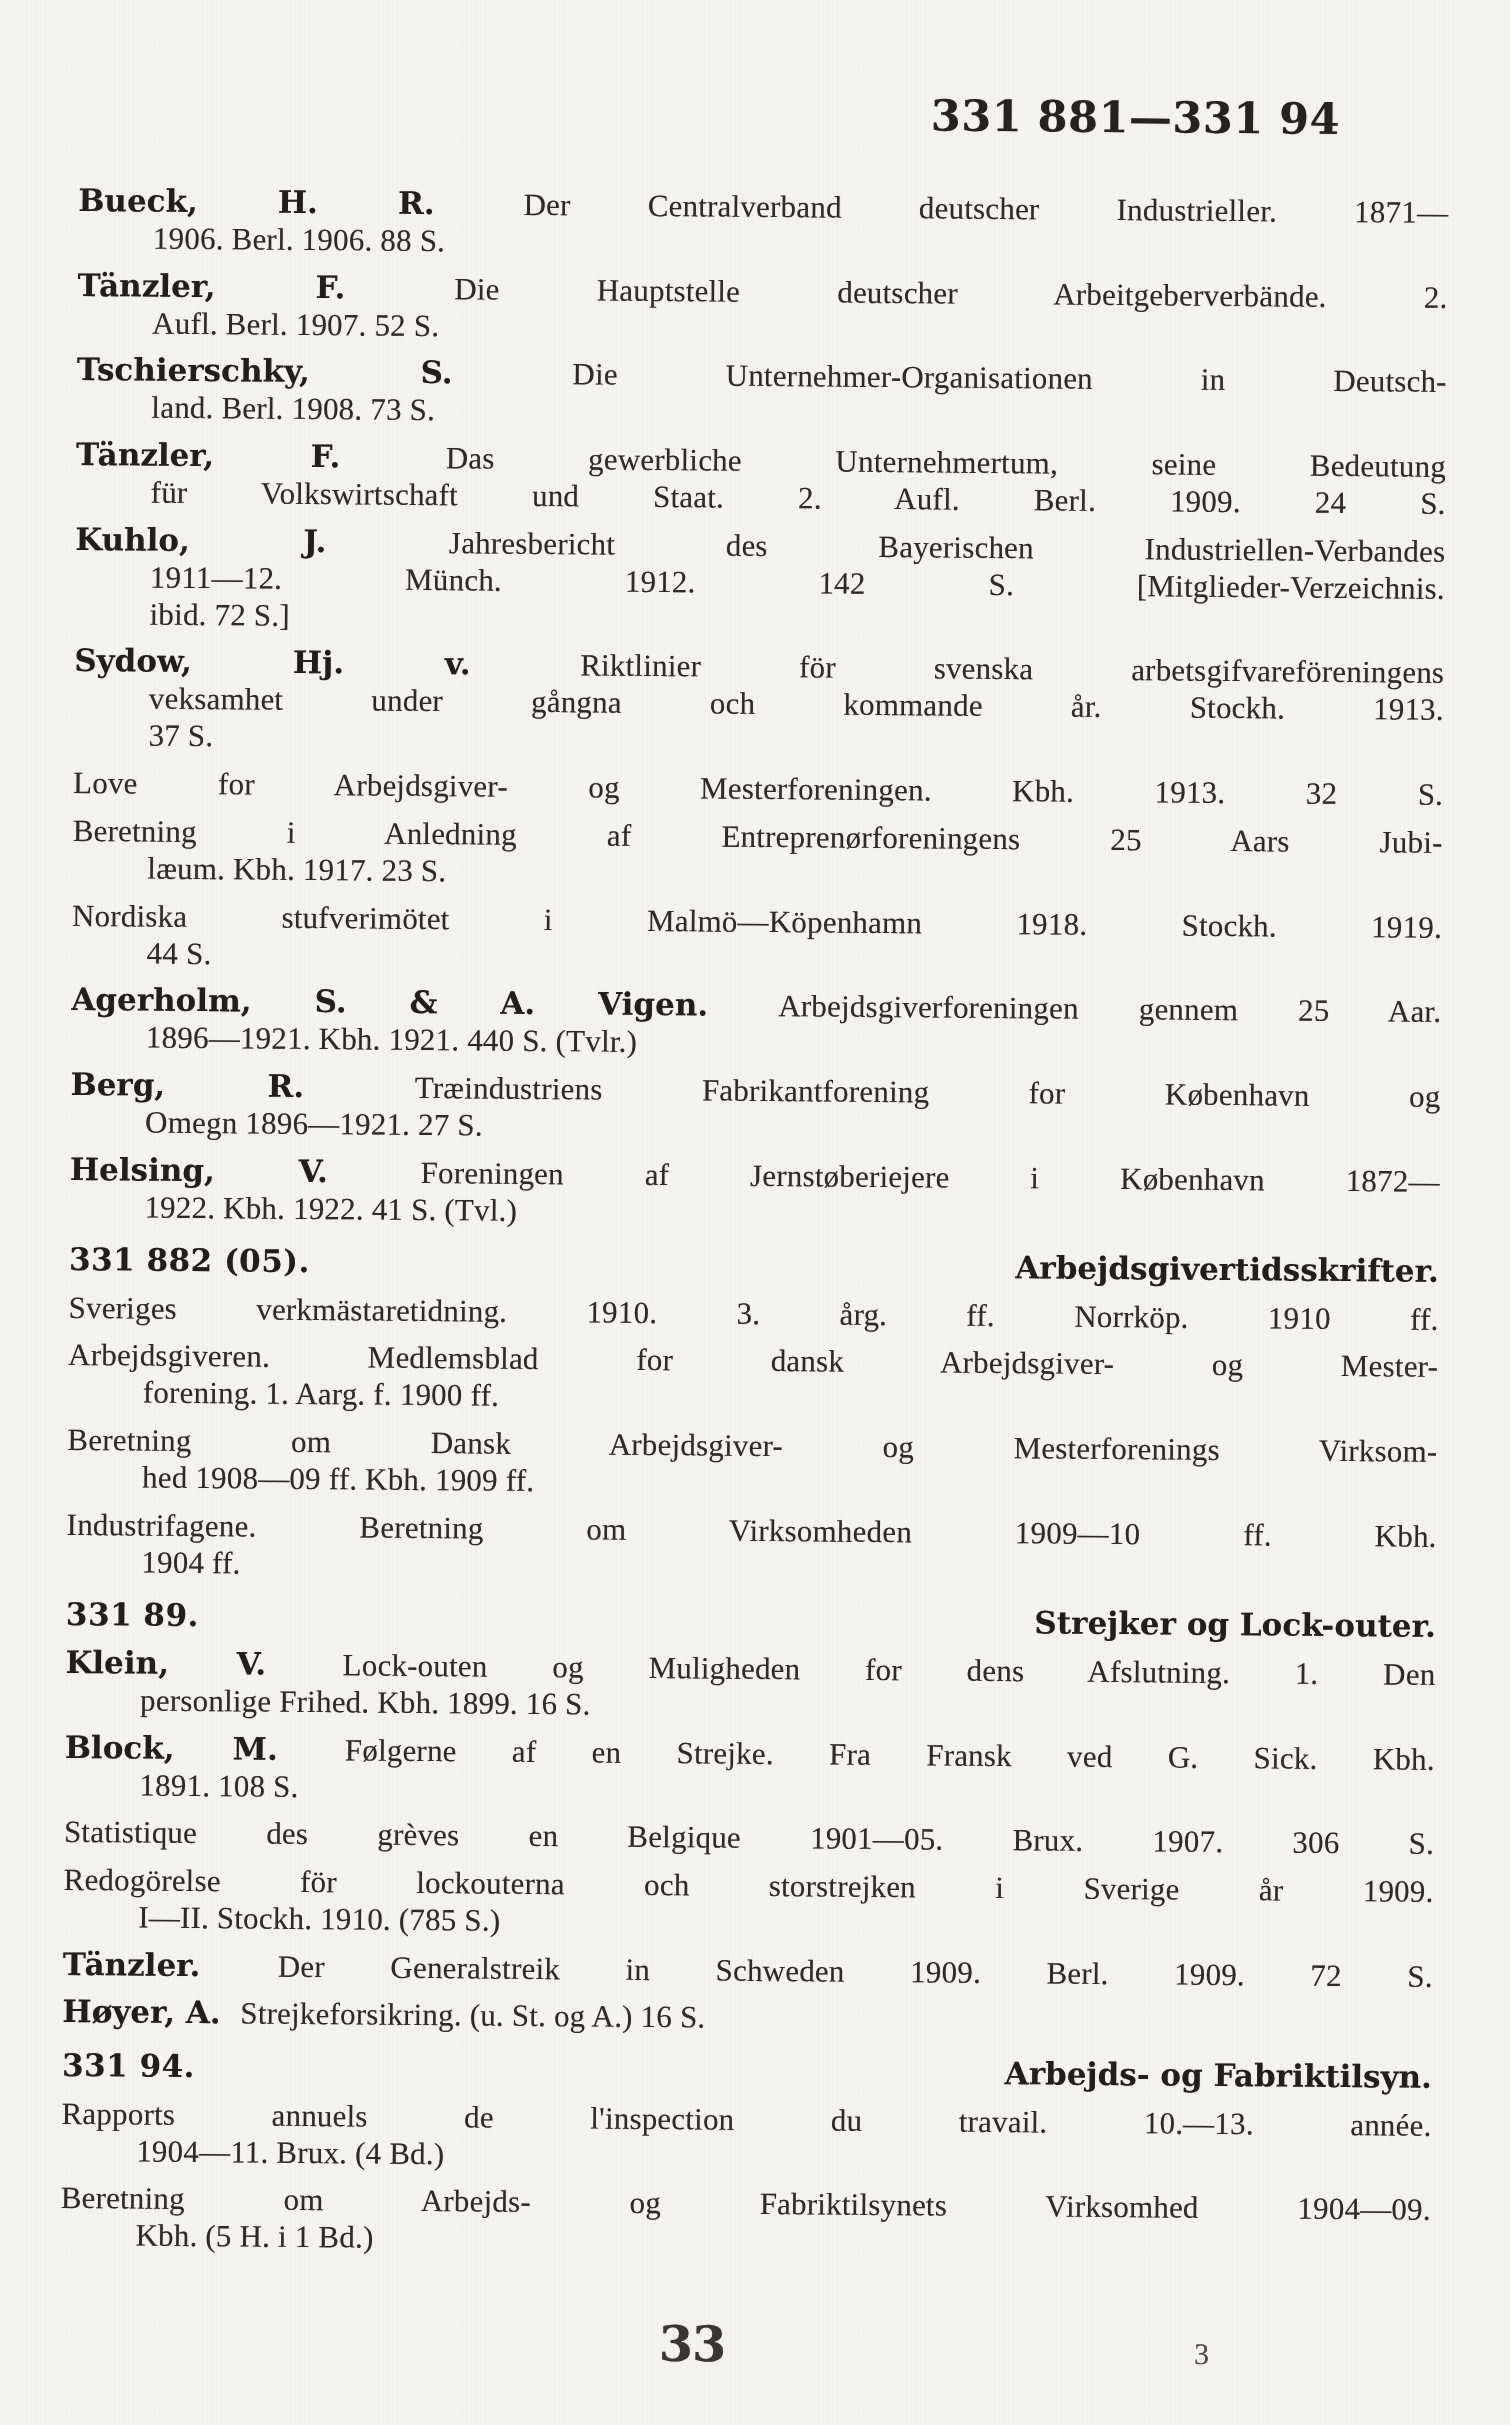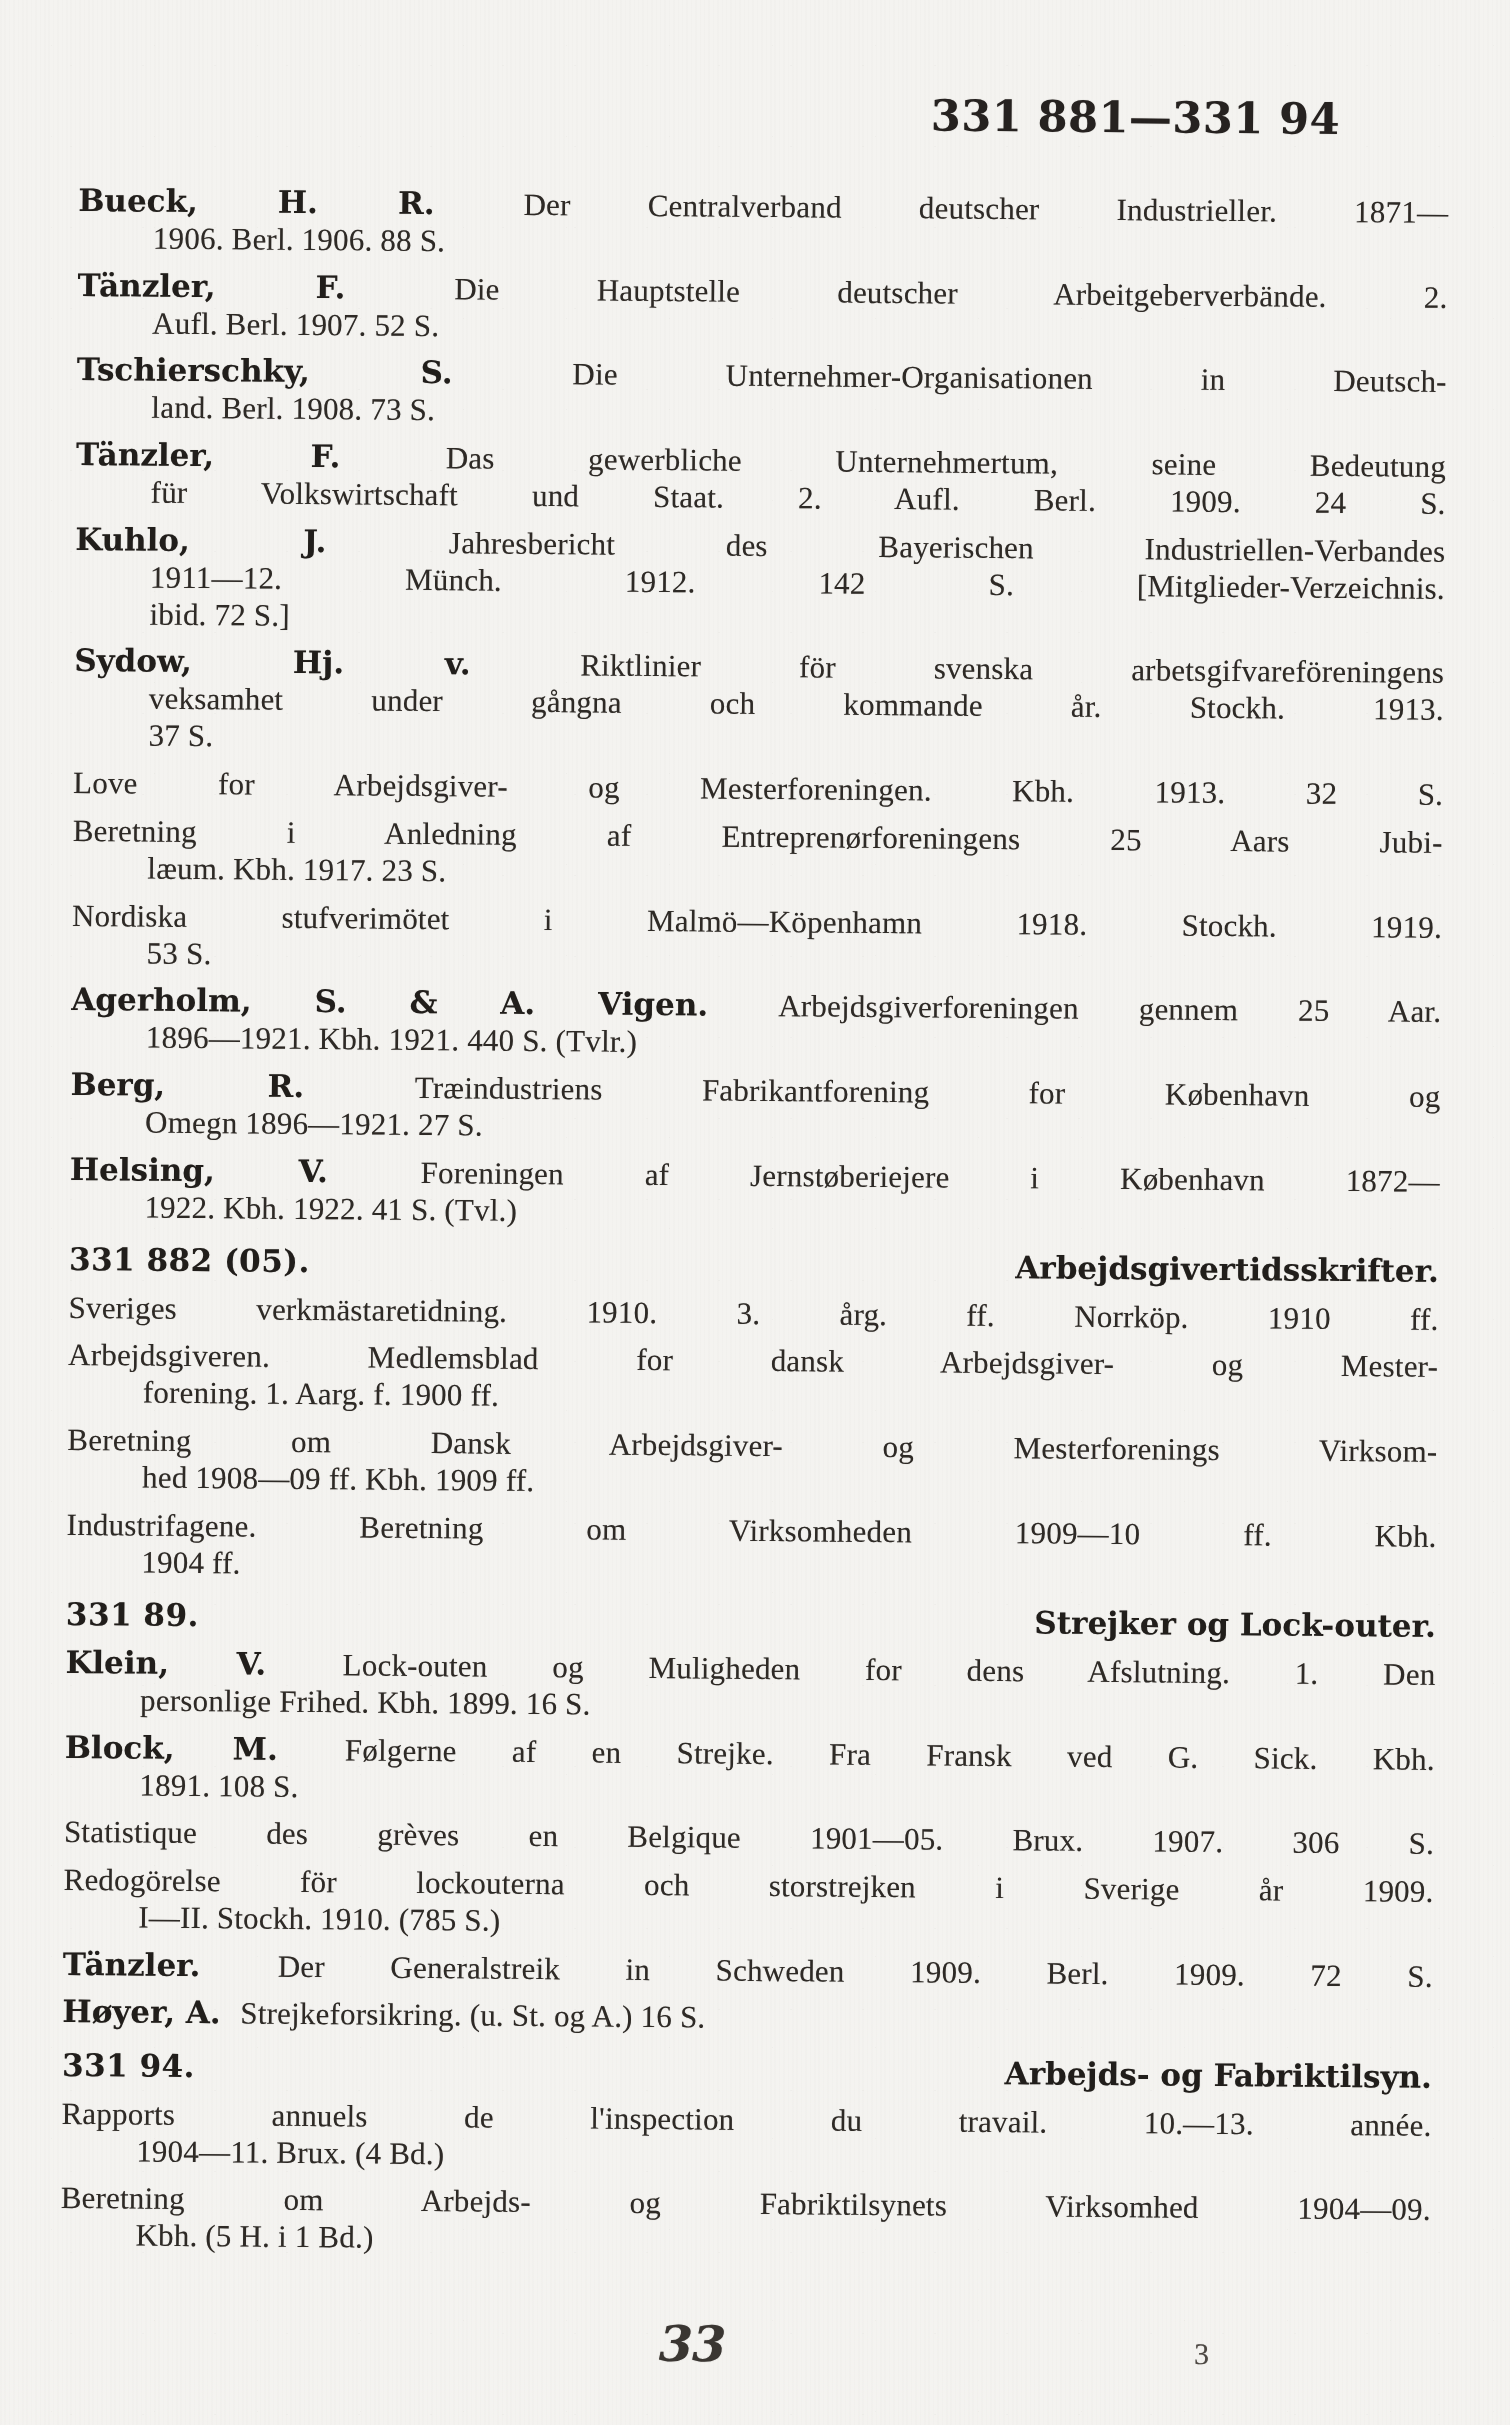--- a/index.html
+++ b/index.html
@@ -66,21 +66,20 @@
   .sec-title{letter-spacing:0;}
   .pageno{
     position:absolute;left:659px;top:2320px;
     font-family:"DejaVu Serif", serif;
     font-weight:bold;
     font-size:49px;line-height:1;
     letter-spacing:-1px;
     color:#3a3632;
     text-shadow:0 0 1px rgba(45,40,35,.4);
     transform:rotate(0.6deg);
-    font-style:italic;
   }
   .sig{
     position:absolute;left:1194px;top:2339px;
     font-size:30px;line-height:1;
     color:#4d4843;
     text-shadow:0 0 0.7px rgba(60,55,50,.4);
     transform:rotate(0.6deg);
   }
 </style>
 </head>
@@ -118,21 +117,21 @@
         </div>
         <div class="entry">
           <div class="line fill"><span class="tx">Love for Arbejdsgiver- og Mesterforeningen. Kbh. 1913. 32 S.</span></div>
         </div>
         <div class="entry">
           <div class="line fill"><span class="tx">Beretning i Anledning af Entreprenørforeningens 25 Aars Jubi-</span></div>
           <div class="line indent"><span class="tx">læum. Kbh. 1917. 23 S.</span></div>
         </div>
         <div class="entry">
           <div class="line fill"><span class="tx">Nordiska stufverimötet i Malmö—Köpenhamn 1918. Stockh. 1919.</span></div>
-          <div class="line indent"><span class="tx">53 S.</span></div>
+          <div class="line indent"><span class="tx">44 S.</span></div>
         </div>
         <div class="entry">
           <div class="line fill"><span class="hw">Agerholm, S. &amp; A. Vigen.</span> <span class="tx">Arbejdsgiverforeningen gennem 25 Aar.</span></div>
           <div class="line indent"><span class="tx">1896—1921. Kbh. 1921. 440 S. (Tvlr.)</span></div>
         </div>
         <div class="entry">
           <div class="line fill"><span class="hw">Berg, R.</span> <span class="tx">Træindustriens Fabrikantforening for København og</span></div>
           <div class="line indent"><span class="tx">Omegn 1896—1921. 27 S.</span></div>
         </div>
         <div class="entry">

